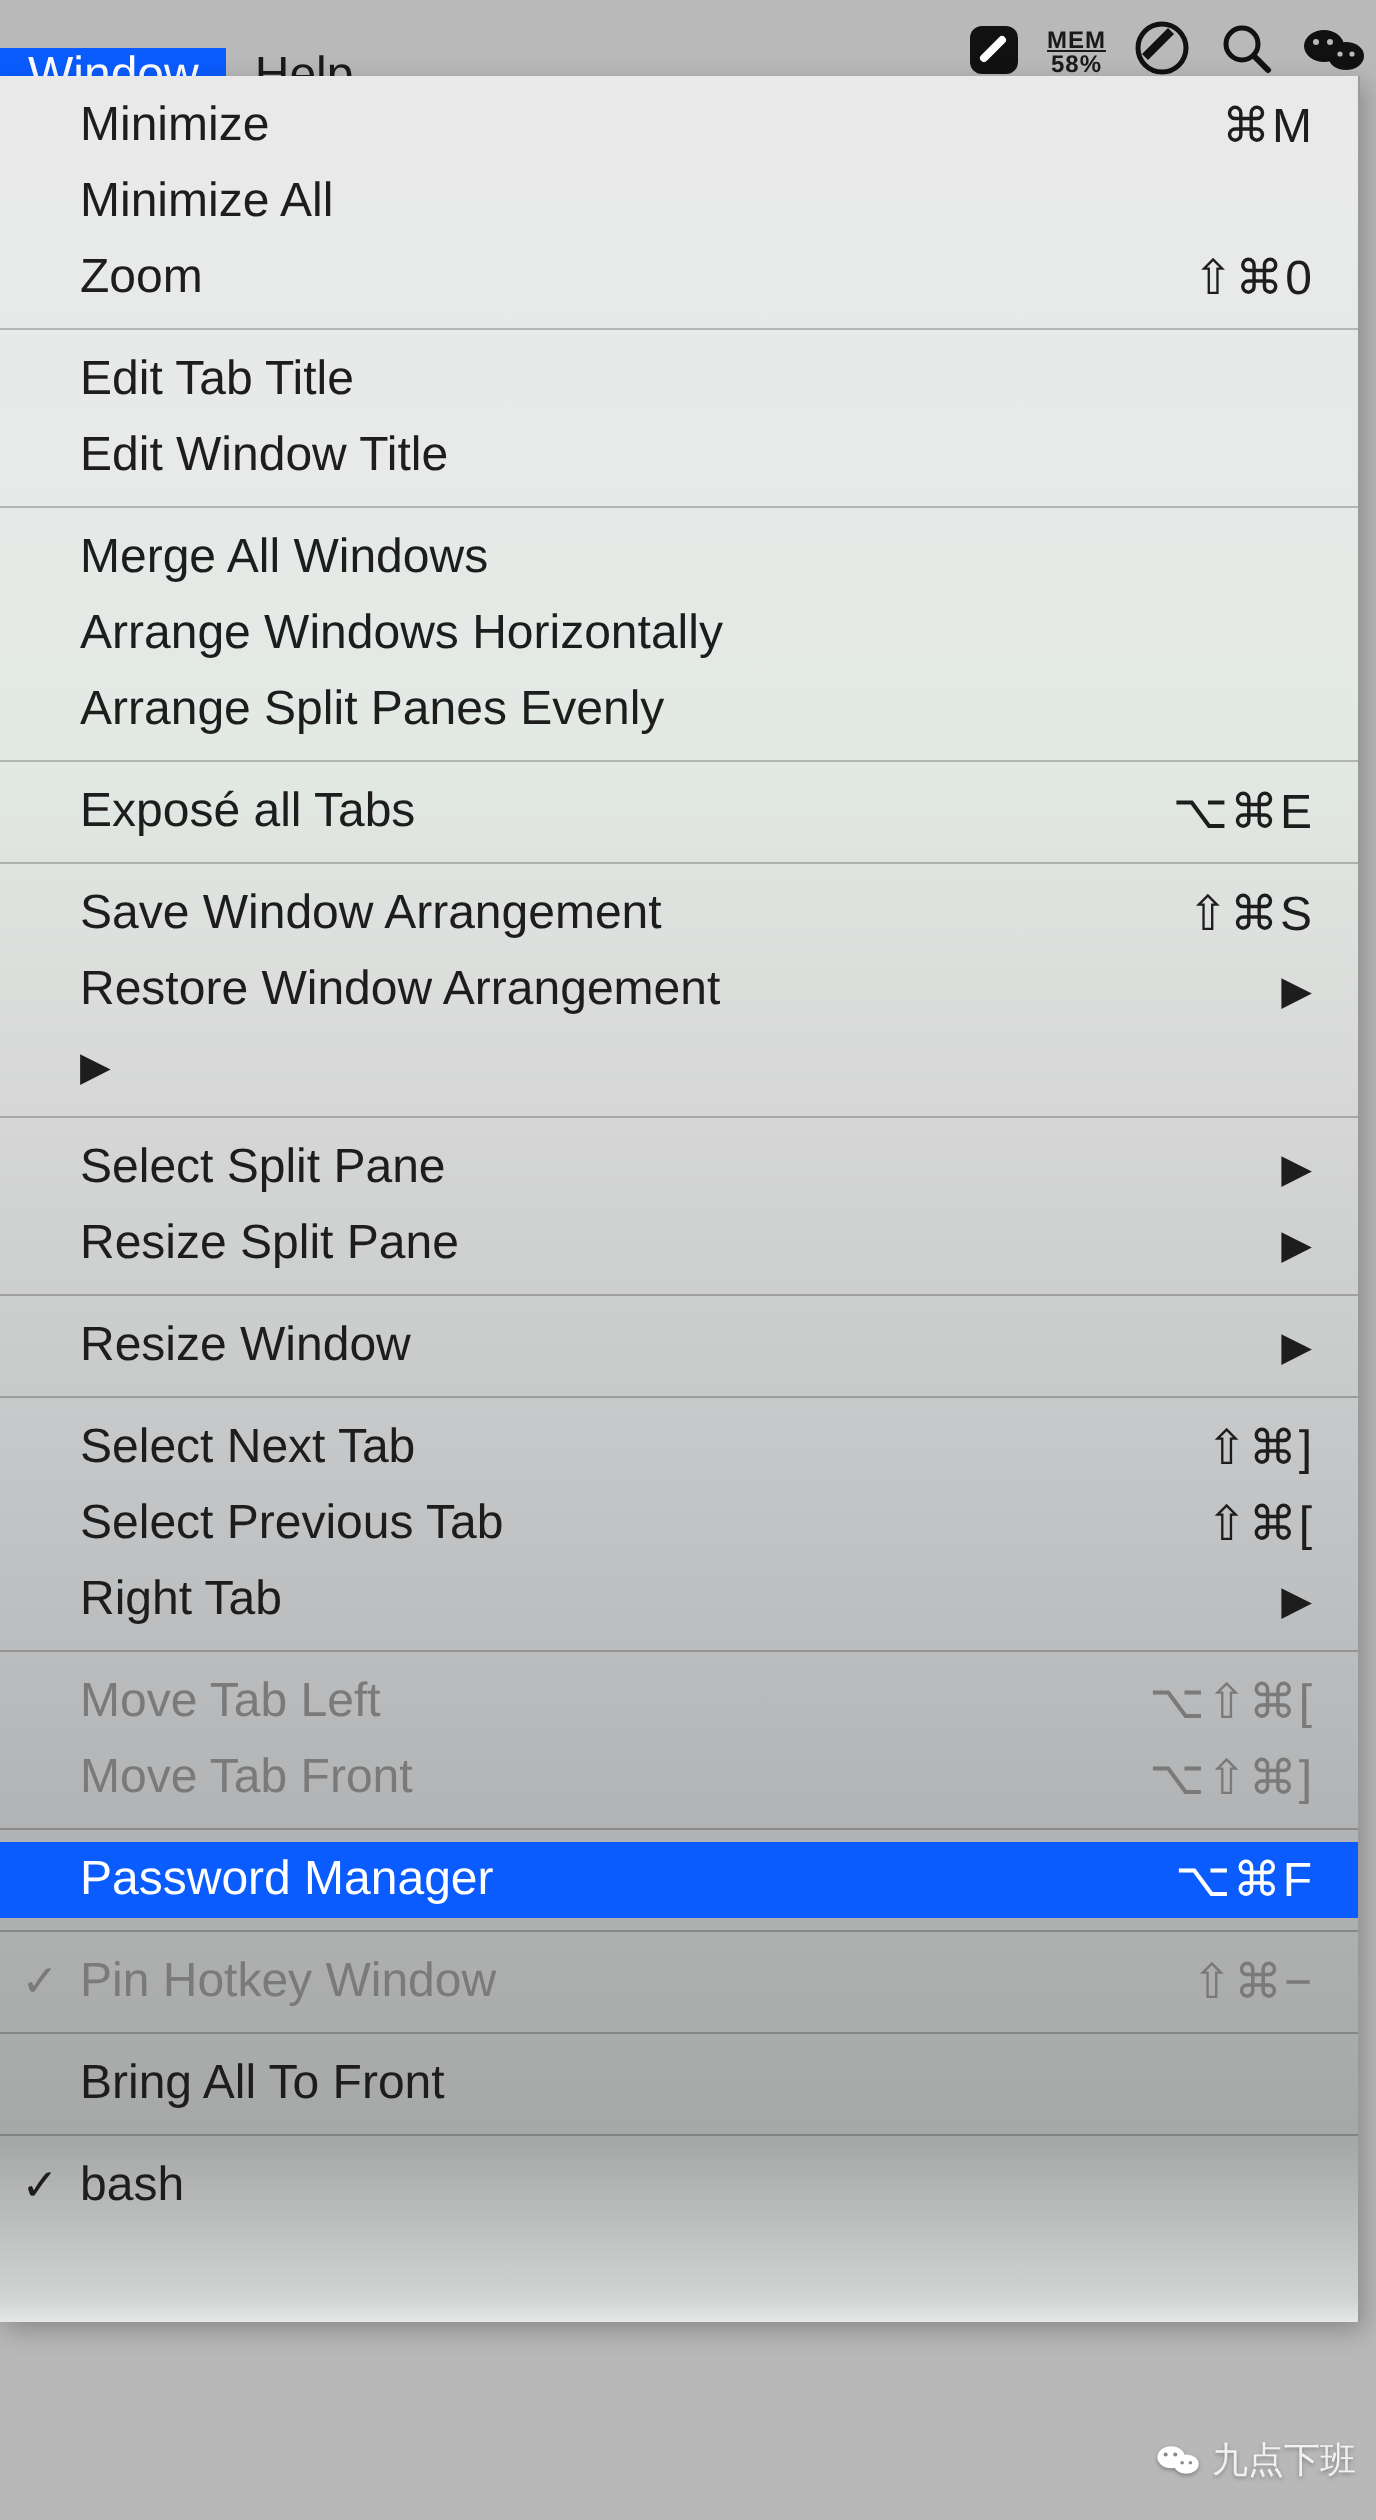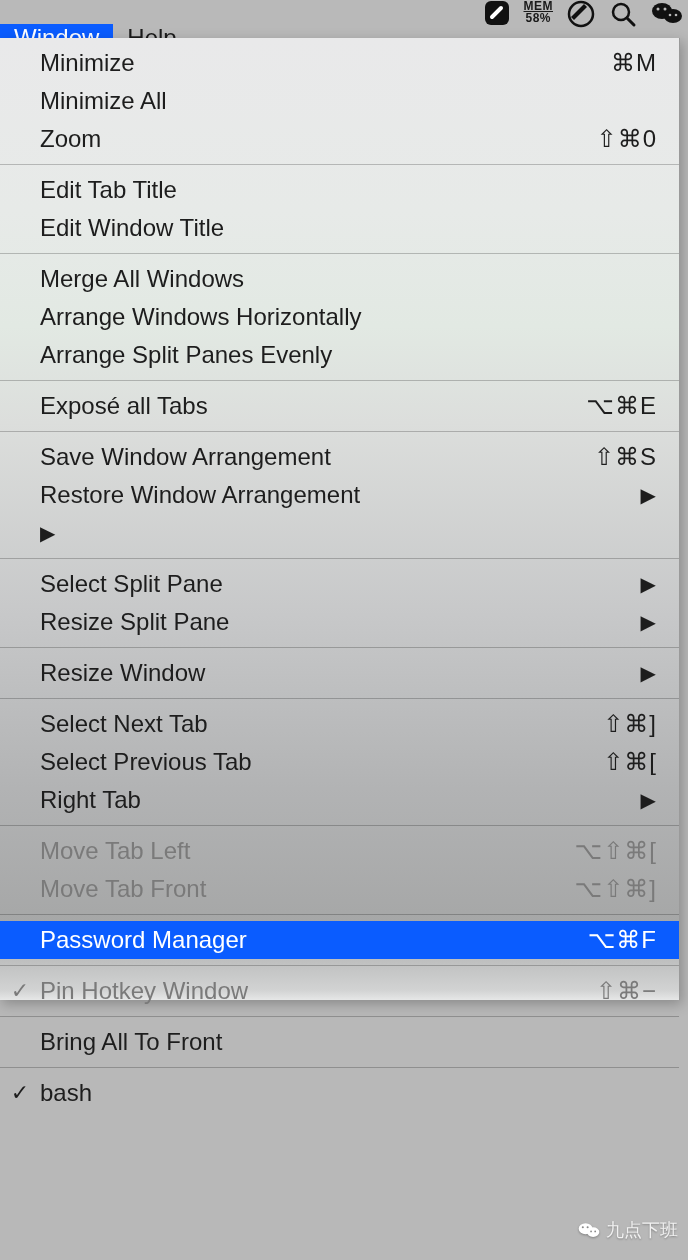--- a/index.html
+++ b/index.html
@@ -30,40 +30,40 @@
   .menubar-item.selected {
     background: #0a5cff;
     color: #fff;
   }
   .menubar-right {
     position: absolute;
     right: 5px;
     top: 0;
     height: 38px;
     display: flex;
-    align-items: flex-start;
+    align-items: flex-end;
     gap: 14px;
   }
   .menubar-right svg { display:block; }
   .mem {
     display: flex;
     flex-direction: column;
     align-items: center;
     font-size: 12px;
     line-height: 12px;
     font-weight: 700;
     letter-spacing: 0.5px;
   }
   
   .dropdown {
     position: absolute;
     left: 0;
     top: 38px;
     width: 680px;
-    height: 962px;
+    height: 1123px;
     background: linear-gradient(180deg,
       #e9e9ea 0%,
       #e7eae8 18%,
       #e2e9e3 30%,
       #dcdedc 40%,
       #c7c8c9 60%,
       #b2b3b4 78%,
       #a6a7a7 92%,
       #d2d3d3 99%,
       #e6e7e7 100%);

